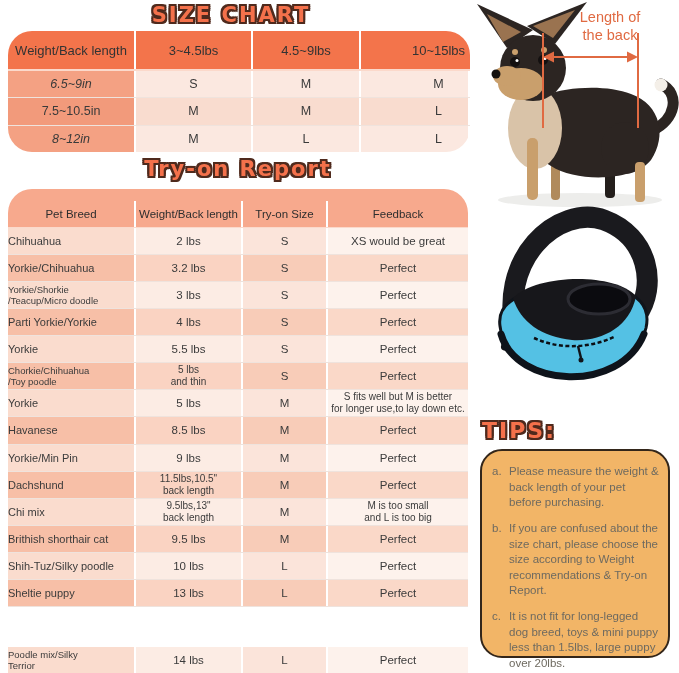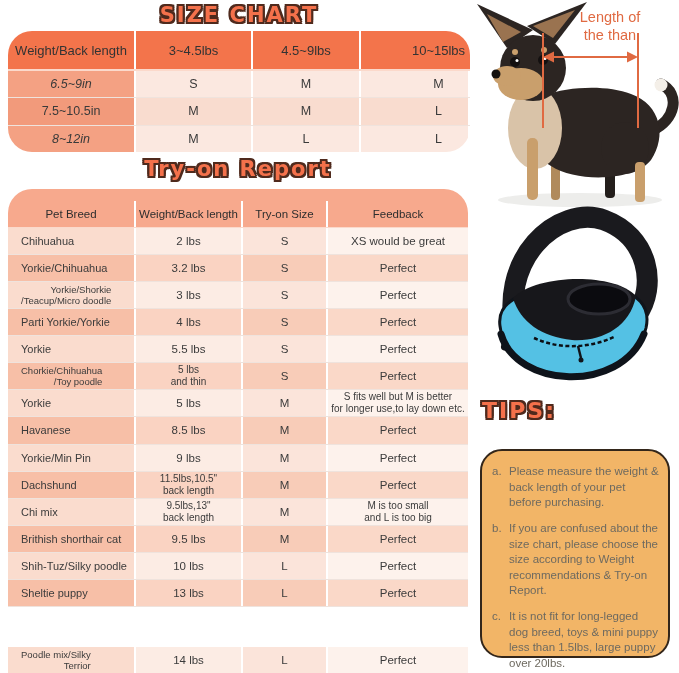--- a/index.html
+++ b/index.html
@@ -8,23 +8,23 @@
 
   
   .bubble-title {
     position:absolute; text-align:center;
     font-family:"DejaVu Sans", sans-serif; font-weight:bold;
     font-size:21px; letter-spacing:2px; color:#f4714b;
     text-shadow:
       -2px -2px 0 #4f2a1d, 2px -2px 0 #4f2a1d, -2px 2px 0 #4f2a1d, 2px 2px 0 #4f2a1d,
       -2px 0 0 #4f2a1d, 2px 0 0 #4f2a1d, 0 -2px 0 #4f2a1d, 0 2px 0 #4f2a1d;
   }
-  #size-chart-title { left:8px; top:3px; width:462px; }
+  #size-chart-title { left:0; top:3px; width:462px; }
   #tryon-title      { left:8px; top:157px; width:460px; }
-  #tips-title       { left:482px; top:398px; width:120px; text-align:left; font-size:22px; }
+  #tips-title       { left:482px; top:418px; width:120px; text-align:left; font-size:22px; }
 
   
   #size-chart-table {
     position:absolute; left:8px; top:31px; width:462px; height:121px;
     border-radius:24px; overflow:hidden; display:flex; flex-direction:column;
     color:#3a3a3a;
   }
   #size-chart-table .row { display:flex; flex:1; border-bottom:1.5px solid #efe3dd; }
   #size-chart-table .row:last-child { border-bottom:none; }
   #size-chart-table .hrow { flex:0 0 40px; background:#f3744b; border-bottom:2px solid #fbd9cb; }
@@ -46,21 +46,21 @@
     color:#3b3b3b;
   }
   #tryon-table .row { display:flex; flex:1; border-bottom:1.5px solid #efe3dd; }
   #tryon-table .row:last-child { border-bottom:none;margin-top:40px; }
   #tryon-table .hrow { flex:0 0 39px; background:#f7a98d; border-bottom:1.5px solid #fbd9cb; }
   #tryon-table .cell {
     display:flex; align-items:center; justify-content:center;
     font-size:11.5px; border-right:2px solid #fff; white-space:pre-line; text-align:center;
   }
   #tryon-table .cell:last-child { border-right:none; }
-  #tryon-table .c1 { width:128px; justify-content:flex-start; padding-left:13px; text-align:right; font-size:11px; }
+  #tryon-table .c1 { width:128px; justify-content:flex-start; text-align:left; font-size:11px; }
   #tryon-table .c2 { width:107px; }
   #tryon-table .c3 { width:85px; }
   #tryon-table .c4 { width:140px; }
   #tryon-table .hrow .c1 { justify-content:center; padding-left:0; text-align:center; }
   #tryon-table .hrow .cell { font-size:11.5px; color:#2e2e2e;margin-top:12px; }
   #tryon-table .multi { font-size:9.5px; line-height:1.2; }
   #tryon-table .c4.multi, #tryon-table .c2.multi { font-size:10px; }
   .row-light .c1 { background:#fadcce; } .row-light .c2 { background:#fcece4; }
   .row-light .c3 { background:#fbe4da; } .row-light .c4 { background:#fdf2ec; }
   .row-dark  .c1 { background:#f7bfa7; } .row-dark  .c2 { background:#fad3c2; }
@@ -265,21 +265,21 @@
 
       <g stroke="#e06a42" stroke-width="2">
         <line x1="88" y1="33" x2="88" y2="128"></line>
         <line x1="183" y1="33" x2="183" y2="128"></line>
         <line x1="95" y1="57" x2="176" y2="57"></line>
       </g>
       <polygon points="88,57 99,51.5 99,62.5" fill="#e06a42"></polygon>
       <polygon points="183,57 172,51.5 172,62.5" fill="#e06a42"></polygon>
     </svg>
     <div id="back-length-label">Length of
-the than</div>
+the back</div>
   </div>
 
   <div id="bag-figure">
     <svg width="190" height="218" viewBox="0 0 190 218">
 
       <path d="M40,152 C 16,70 82,16 126,32 C 170,48 180,98 158,128" stroke="#1a1a1e" stroke-width="21" fill="none" stroke-linecap="round"></path>
       <rect x="26" y="130" width="16" height="34" rx="4" fill="#141418" transform="rotate(14 34 147)"></rect>
 
       <path d="M22,138 C 28,198 150,210 168,140 C 173,118 158,104 138,102 L 42,108 C 28,114 20,124 22,138 Z" fill="#54c1e4" stroke="#10151b" stroke-width="3"></path>
       <path d="M23,146 C 38,200 142,206 166,146" stroke="#0e131a" stroke-width="7" fill="none" stroke-linecap="round"></path>

